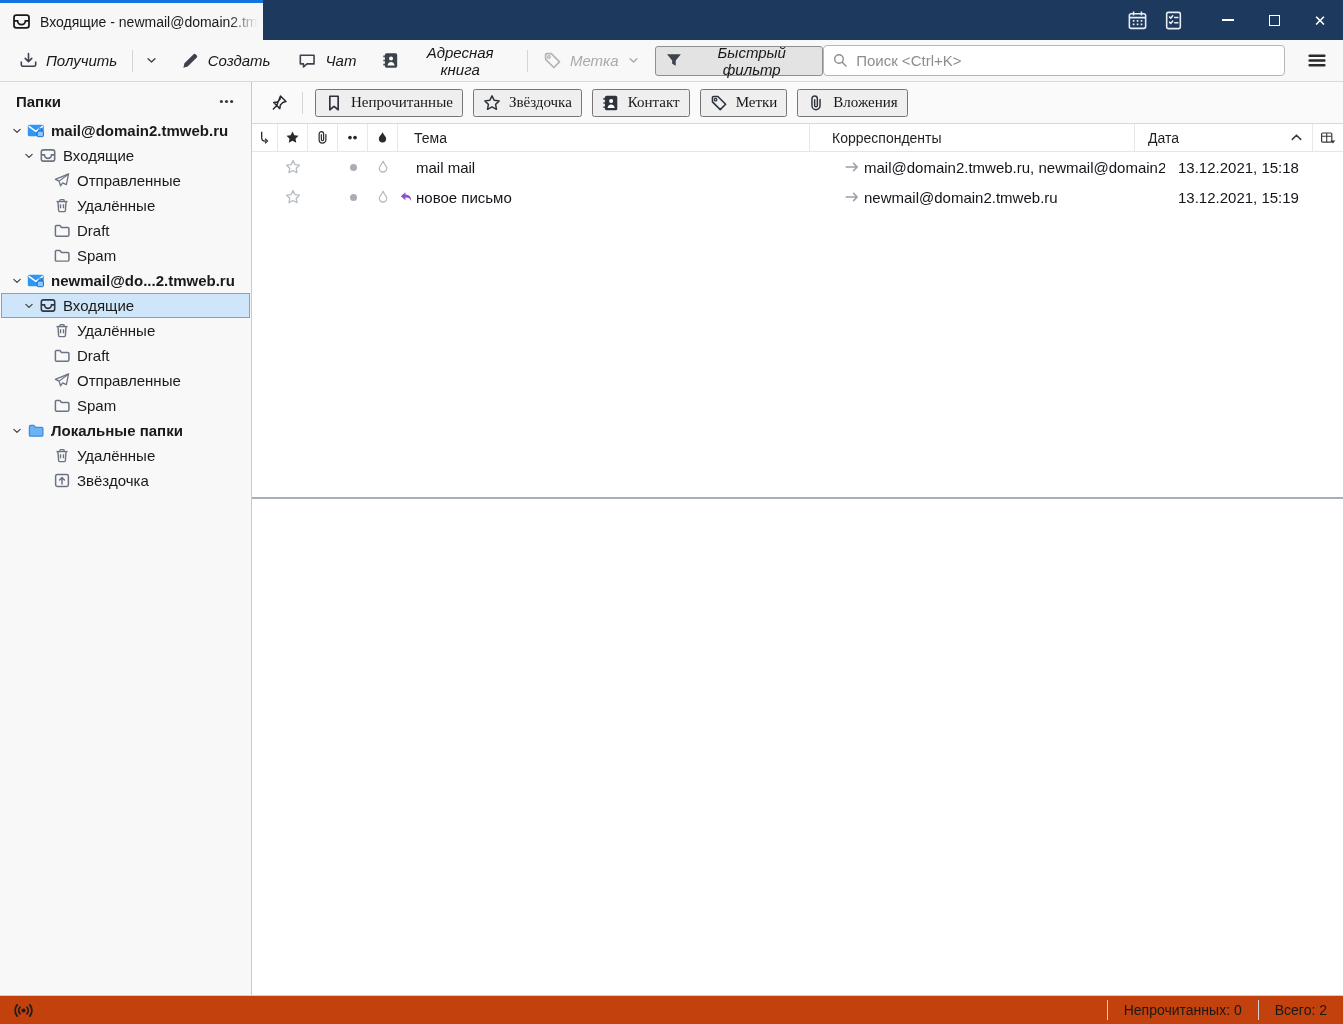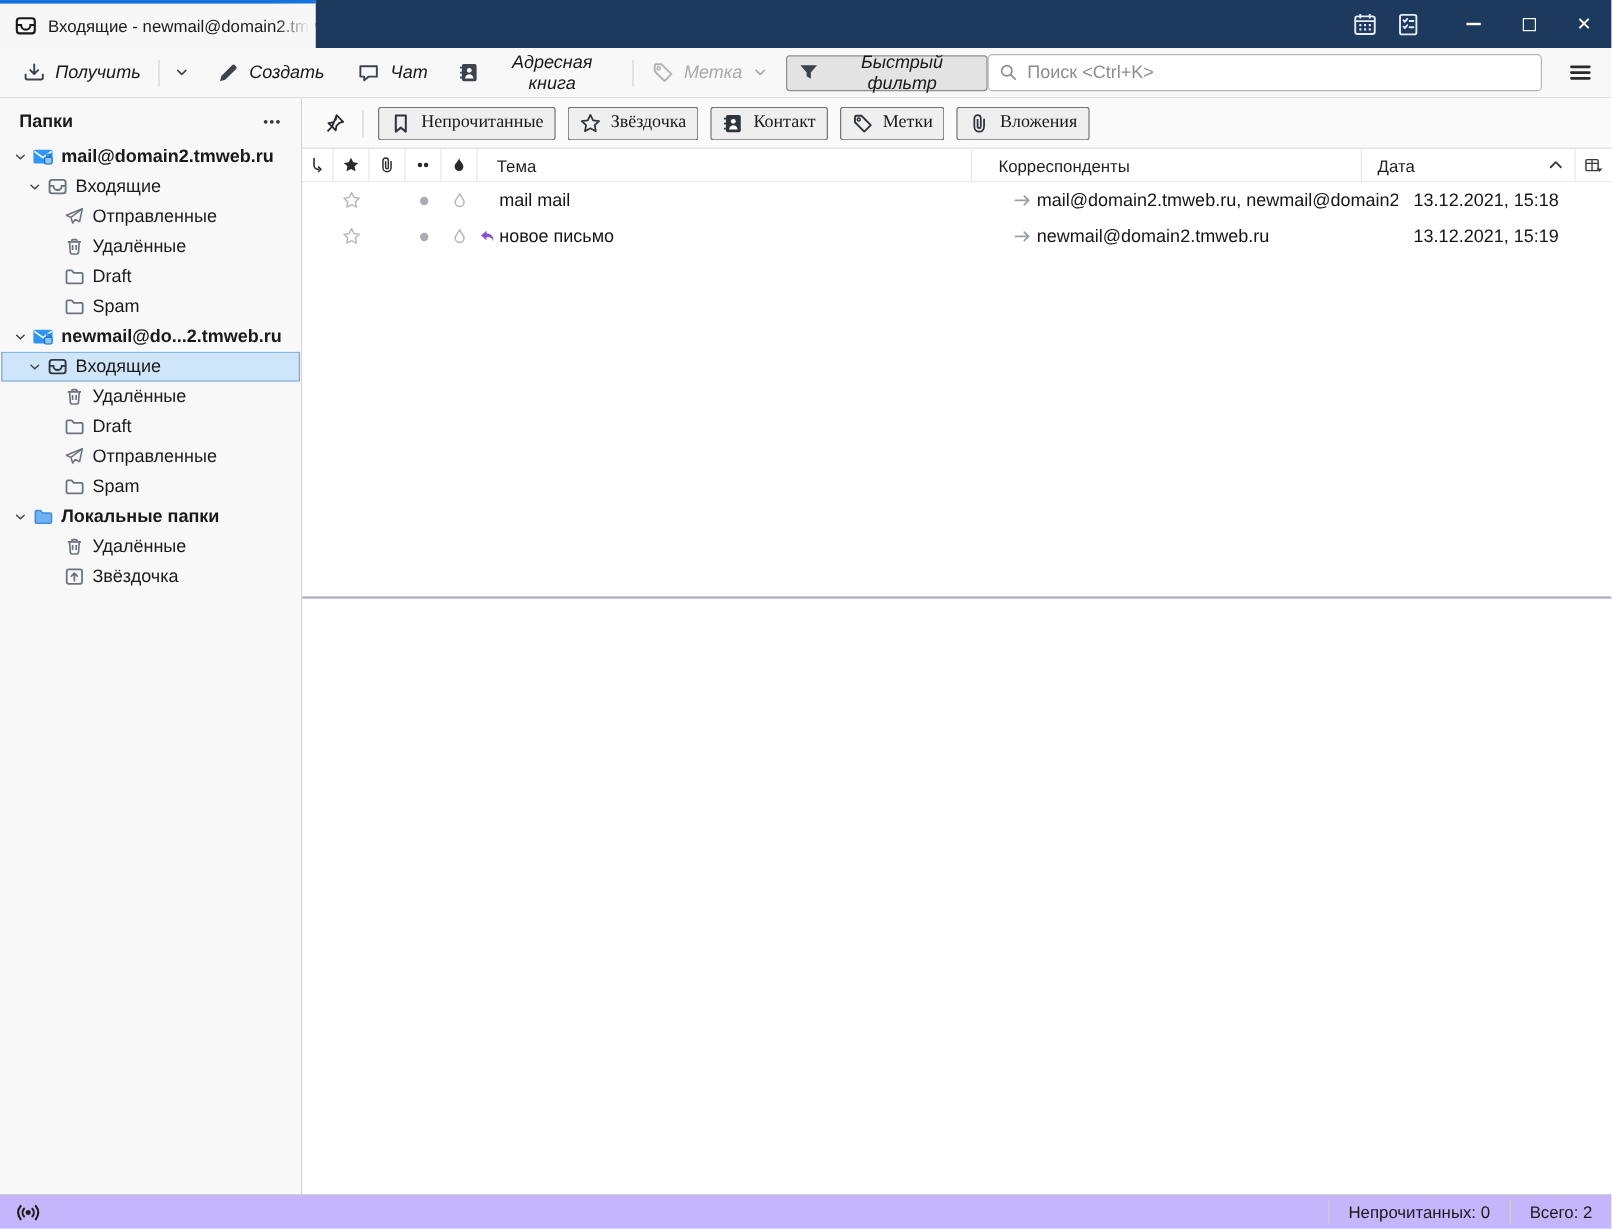--- a/index.html
+++ b/index.html
@@ -110,21 +110,21 @@
   .mc.col-corr { padding-left:4px; }
   .fwd { width:16px; height:16px; color:#9aa0a8; margin-right:4px; flex:0 0 16px; }
   .fwd svg { width:100%; height:100%; }
   .corr-text { font-size:15px; color:#15141a; white-space:nowrap; overflow:hidden; }
   .mc.col-date { padding-left:13px; font-size:15px; color:#15141a; }
 
   .splitter { height:2px; background:#a9aebc; flex:0 0 auto; }
   .preview-pane { flex:1; background:#fff; }
 
   
-  .statusbar { height:29px; background:#c4b5fd; border-top:1px solid #cfcfcf; display:flex;
+  .statusbar { height:29px; background:#c2410c; border-top:1px solid #cfcfcf; display:flex;
                align-items:center; padding:0 0 0 8px; flex:0 0 auto; }
   .online { width:30px; height:22px; display:flex; align-items:center; justify-content:center; color:#1d1d1d; }
   .online svg { width:23px; height:17px; }
   .sb-spacer { flex:1; }
   .sb-seg { font-size:14px; color:#1a1a1a; padding:0 16px; height:20px; display:flex; align-items:center;
             border-left:1px solid #d2d2d2; }
 </style>
 </head>
 <body>
 

